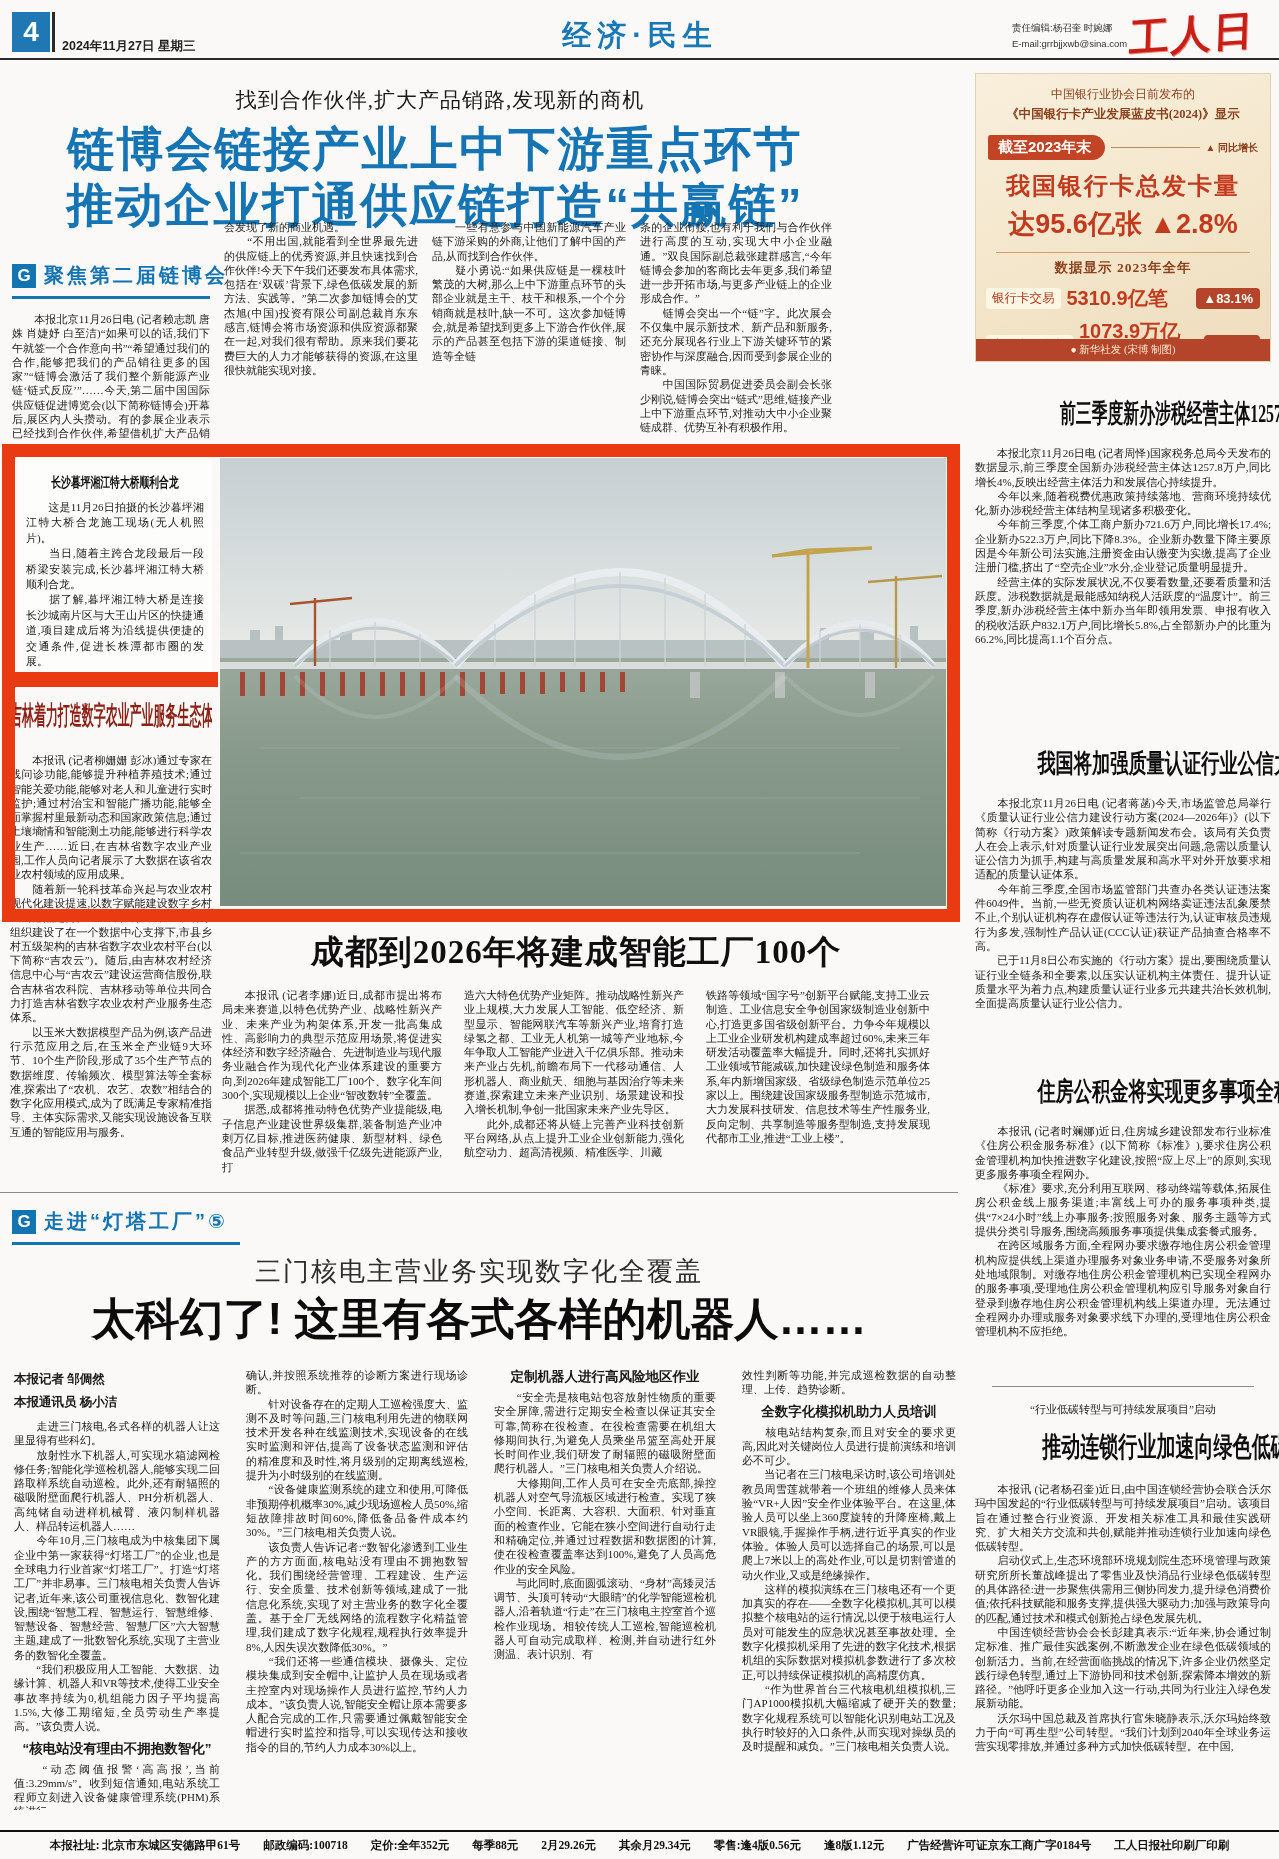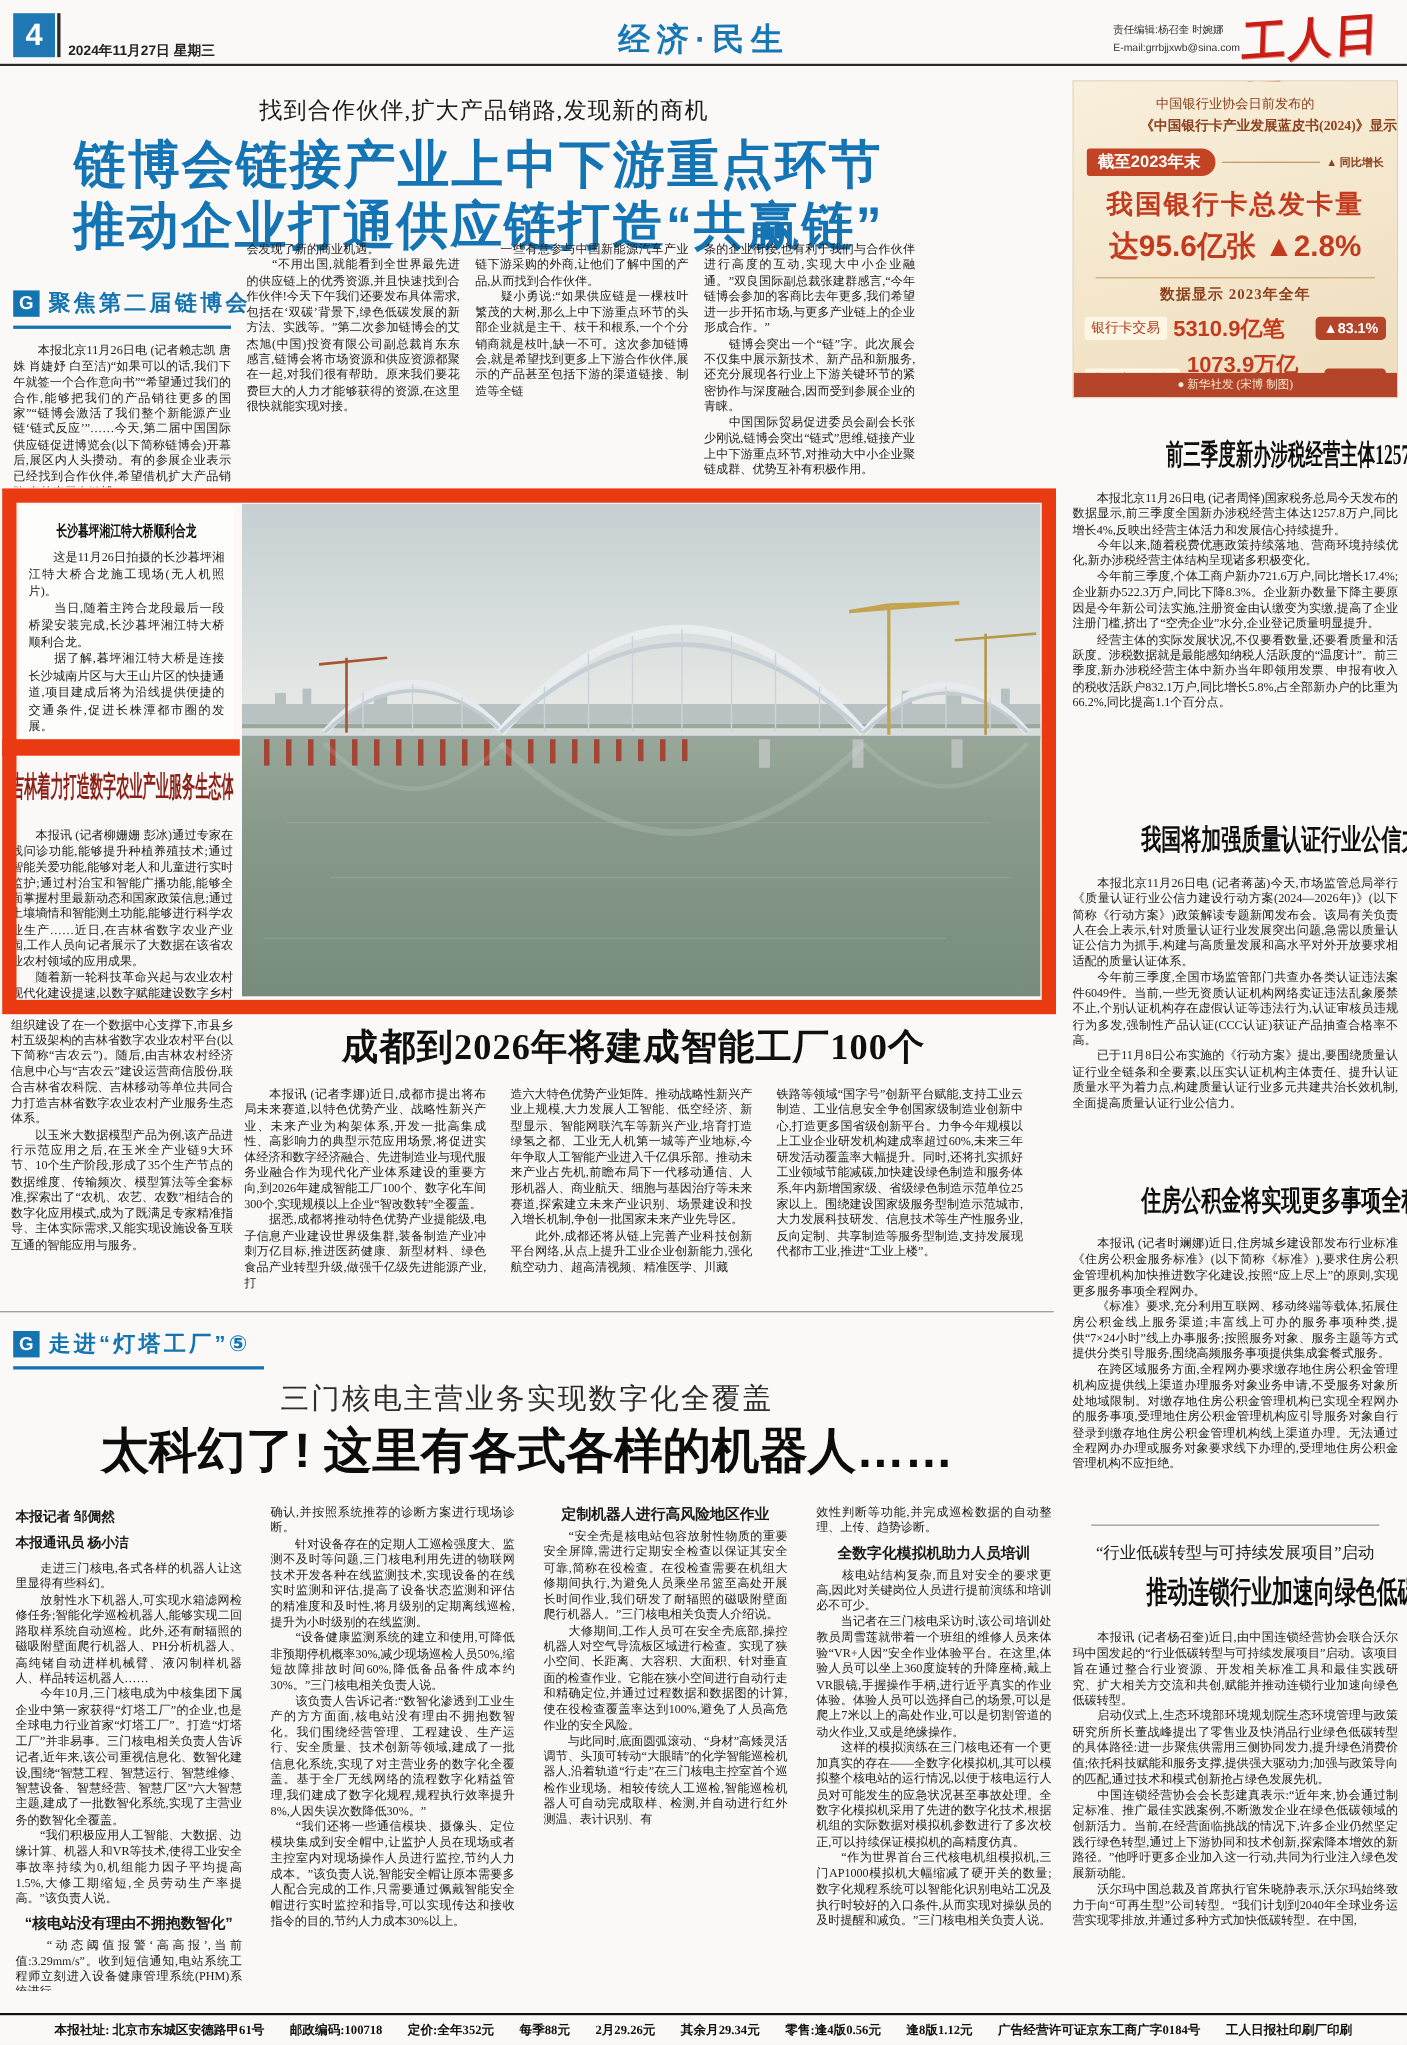--- a/index.html
+++ b/index.html
@@ -76,21 +76,21 @@
   <div class="abs flow bodycol" style="left:224px;top:220px;width:194px;height:223px;">会发现了新的商业机遇。
 　　“不用出国,就能看到全世界最先进的供应链上的优秀资源,并且快速找到合作伙伴!今天下午我们还要发布具体需求,包括在‘双碳’背景下,绿色低碳发展的新方法、实践等。”第二次参加链博会的艾杰旭(中国)投资有限公司副总裁肖东东感言,链博会将市场资源和供应资源都聚在一起,对我们很有帮助。原来我们要花费巨大的人力才能够获得的资源,在这里很快就能实现对接。</div>
   <div class="abs flow bodycol" style="left:432px;top:220px;width:194px;height:223px;">　　一些有意参与中国新能源汽车产业链下游采购的外商,让他们了解中国的产品,从而找到合作伙伴。
 　　疑小勇说:“如果供应链是一棵枝叶繁茂的大树,那么上中下游重点环节的头部企业就是主干、枝干和根系,一个个分销商就是枝叶,缺一不可。这次参加链博会,就是希望找到更多上下游合作伙伴,展示的产品甚至包括下游的渠道链接、制造等全链</div>
   <div class="abs flow bodycol" style="left:640px;top:220px;width:192px;height:223px;">条的企业衔接,也有利于我们与合作伙伴进行高度的互动,实现大中小企业融通。”双良国际副总裁张建群感言,“今年链博会参加的客商比去年更多,我们希望进一步开拓市场,与更多产业链上的企业形成合作。”
 　　链博会突出一个“链”字。此次展会不仅集中展示新技术、新产品和新服务,还充分展现各行业上下游关键环节的紧密协作与深度融合,因而受到参展企业的青睐。
 　　中国国际贸易促进委员会副会长张少刚说,链博会突出“链式”思维,链接产业上中下游重点环节,对推动大中小企业聚链成群、优势互补有积极作用。</div>
 
   <div class="abs card" style="left:975px;top:73px;width:294px;height:287px;">
     <div class="center t1" style="margin-top:12px;">中国银行业协会日前发布的</div>
-    <div class="center t2" style="margin-top:3px;text-align:right;">《中国银行卡产业发展蓝皮书(2024)》显示</div>
+    <div class="center t2" style="margin-top:3px;">《中国银行卡产业发展蓝皮书(2024)》显示</div>
     <div style="display:flex;align-items:center;margin:12px 12px 0 12px;">
       <span class="badge sans">截至2023年末</span>
       <span style="flex:1;border-top:1px solid #b98c5a;margin:0 6px;"></span>
       <span style="font-size:10px;color:#8d421f;font-weight:bold;">▲ 同比增长</span>
     </div>
     <div class="center bignum sans" style="font-size:24px;margin-top:10px;letter-spacing:2px;">我国银行卡总发卡量</div>
     <div class="center bignum sans" style="font-size:27px;margin-top:4px;">达95.6亿张 ▲2.8%</div>
     <div style="margin:10px 20px 0 20px;border-top:1.5px solid #caa36a;"></div>
     <div class="center" style="font-size:13.5px;font-weight:bold;color:#8d421f;margin-top:6px;letter-spacing:1px;">数据显示  2023年全年</div>
     <div style="display:flex;align-items:center;margin:8px 10px 0 10px;gap:6px;">
@@ -290,21 +290,21 @@
 　　今年前三季度,全国市场监管部门共查办各类认证违法案件6049件。当前,一些无资质认证机构网络卖证违法乱象屡禁不止,个别认证机构存在虚假认证等违法行为,认证审核员违规行为多发,强制性产品认证(CCC认证)获证产品抽查合格率不高。
 　　已于11月8日公布实施的《行动方案》提出,要围绕质量认证行业全链条和全要素,以压实认证机构主体责任、提升认证质量水平为着力点,构建质量认证行业多元共建共治长效机制,全面提高质量认证行业公信力。</div>
 
   <div class="abs cond" style="left:975px;top:1074px;width:296px;font-size:26px;color:#0e0e0e;"><span style="transform:scaleX(0.70);">住房公积金将实现更多事项全程网办</span></div>
   <div class="abs flow bodycol" style="left:975px;top:1124px;width:296px;height:250px;">　　本报讯 (记者时斓娜)近日,住房城乡建设部发布行业标准《住房公积金服务标准》(以下简称《标准》),要求住房公积金管理机构加快推进数字化建设,按照“应上尽上”的原则,实现更多服务事项全程网办。
 　　《标准》要求,充分利用互联网、移动终端等载体,拓展住房公积金线上服务渠道;丰富线上可办的服务事项种类,提供“7×24小时”线上办事服务;按照服务对象、服务主题等方式提供分类引导服务,围绕高频服务事项提供集成套餐式服务。
 　　在跨区域服务方面,全程网办要求缴存地住房公积金管理机构应提供线上渠道办理服务对象业务申请,不受服务对象所处地域限制。对缴存地住房公积金管理机构已实现全程网办的服务事项,受理地住房公积金管理机构应引导服务对象自行登录到缴存地住房公积金管理机构线上渠道办理。无法通过全程网办办理或服务对象要求线下办理的,受理地住房公积金管理机构不应拒绝。</div>
 
   <div class="abs rule" style="left:992px;top:1386px;width:262px;"></div>
 
-  <div class="abs center" style="left:975px;top:1402px;width:296px;font-size:15px;color:#222;">“行业低碳转型与可持续发展项目”启动</div>
+  <div class="abs center" style="left:975px;top:1402px;width:296px;font-size:11px;color:#222;">“行业低碳转型与可持续发展项目”启动</div>
   <div class="abs cond" style="left:975px;top:1428px;width:296px;font-size:28px;color:#0e0e0e;"><span style="transform:scaleX(0.68);">推动连锁行业加速向绿色低碳转型</span></div>
   <div class="abs flow bodycol" style="left:975px;top:1482px;width:296px;height:310px;">　　本报讯 (记者杨召奎)近日,由中国连锁经营协会联合沃尔玛中国发起的“行业低碳转型与可持续发展项目”启动。该项目旨在通过整合行业资源、开发相关标准工具和最佳实践研究、扩大相关方交流和共创,赋能并推动连锁行业加速向绿色低碳转型。
 　　启动仪式上,生态环境部环境规划院生态环境管理与政策研究所所长董战峰提出了零售业及快消品行业绿色低碳转型的具体路径:进一步聚焦供需用三侧协同发力,提升绿色消费价值;依托科技赋能和服务支撑,提供强大驱动力;加强与政策导向的匹配,通过技术和模式创新抢占绿色发展先机。
 　　中国连锁经营协会会长彭建真表示:“近年来,协会通过制定标准、推广最佳实践案例,不断激发企业在绿色低碳领域的创新活力。当前,在经营面临挑战的情况下,许多企业仍然坚定践行绿色转型,通过上下游协同和技术创新,探索降本增效的新路径。”他呼吁更多企业加入这一行动,共同为行业注入绿色发展新动能。
 　　沃尔玛中国总裁及首席执行官朱晓静表示,沃尔玛始终致力于向“可再生型”公司转型。“我们计划到2040年全球业务运营实现零排放,并通过多种方式加快低碳转型。在中国,</div>
 
   <div class="abs" style="left:0;top:1830px;width:1279px;border-top:2px solid #111;"></div>
   <div class="abs center bold" style="left:0;top:1838px;width:1279px;font-size:11.5px;color:#111;">本报社址:  北京市东城区安德路甲61号　　邮政编码:100718　　定价:全年352元　　每季88元　　2月29.26元　　其余月29.34元　　零售:逢4版0.56元　　逢8版1.12元　　广告经营许可证京东工商广字0184号　　工人日报社印刷厂印刷</div>
 
 </div>

